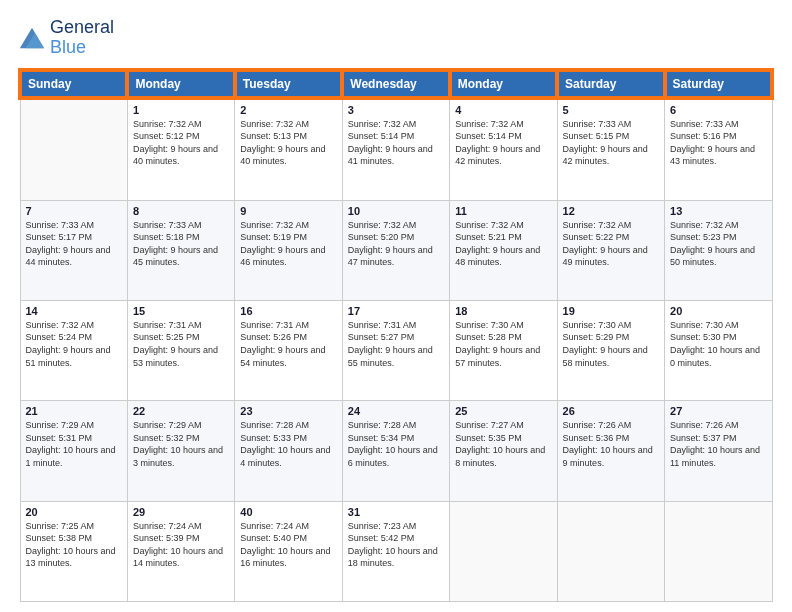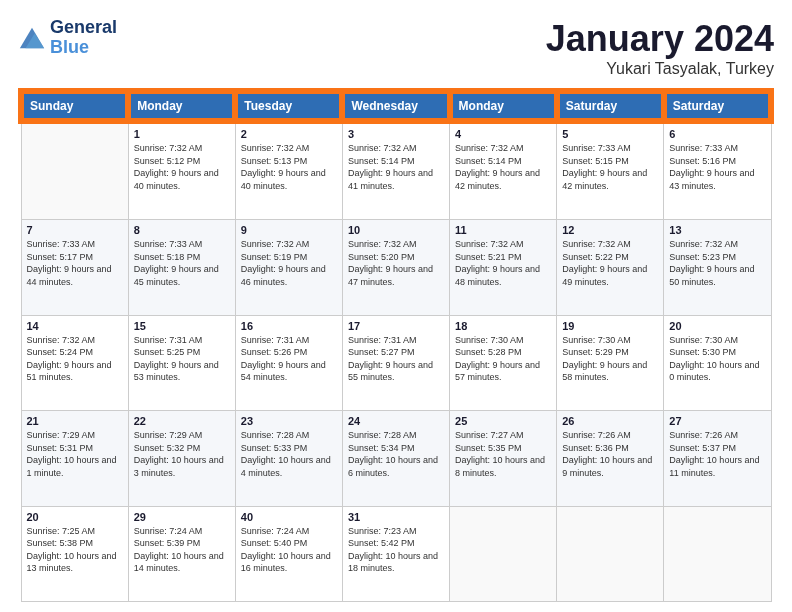--- a/index.html
+++ b/index.html
@@ -23,21 +23,21 @@
       align-items: flex-start;
       margin-bottom: 10px;
     }
     .logo {
       display: flex;
       align-items: center;
       gap: 4px;
     }
     .logo-text {
       font-size: 18px;
-      font-weight: bold;
+      font-weight: normal;
       color: #1a3a6b;
       line-height: 1.1;
     }
     .logo-text span {
       color: #4a90d9;
       margin-top: 8px;
     }
     .logo-icon {
       width: 28px;
       height: 28px;
@@ -60,21 +60,21 @@
       border-collapse: collapse;
       flex: 1;
     }
     .calendar-table th {
       background-color: #2e6db4;
       color: white;
       font-size: 12px;
       font-weight: bold;
       padding: 5px 6px;
       text-align: left;
-      border: 6px solid #f97316;
+      border: 4px solid #f97316;
     }
     .calendar-table td {
       border: 1px solid #ccc;
       vertical-align: top;
       padding: 4px 5px;
       font-size: 9.5px;
       color: #222;
       width: calc(100% / 7);
       background: #fff;
     }
@@ -105,24 +105,20 @@
     <div class="logo">
       <svg class="logo-icon" viewBox="0 0 30 30" xmlns="http://www.w3.org/2000/svg">
         <polygon points="2,26 15,4 28,26" fill="#2e6db4" opacity="0.85"></polygon>
         <polygon points="8,26 18,10 28,26" fill="#5a9fd4" opacity="0.7"></polygon>
       </svg>
       <div class="logo-text">
         <div>General</div>
         <div><span>Blue</span></div>
       </div>
     </div>
-    <div class="title-section">
-      <div class="month-title">January 2024</div>
-      <div class="location-title">Yukari Tasyalak, Turkey</div>
-    </div>
   </div>
 
   <table class="calendar-table">
     <thead>
       <tr>
       <th>Sunday</th>
           <th>Monday</th>
           <th>Tuesday</th>
           <th>Wednesday</th>
           <th>Monday</th>

